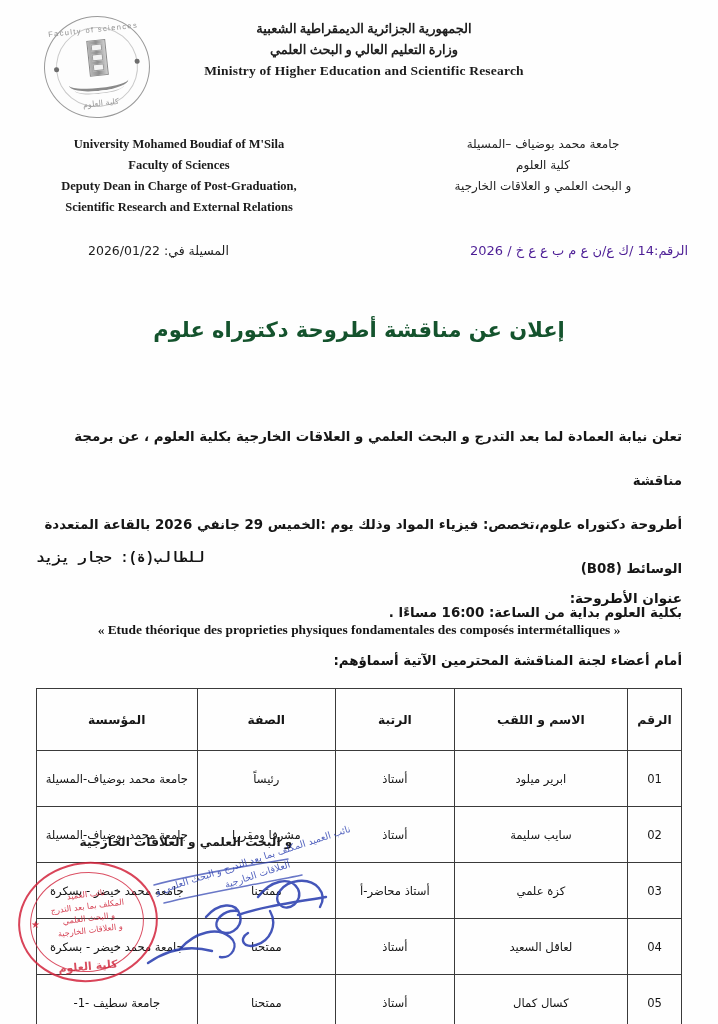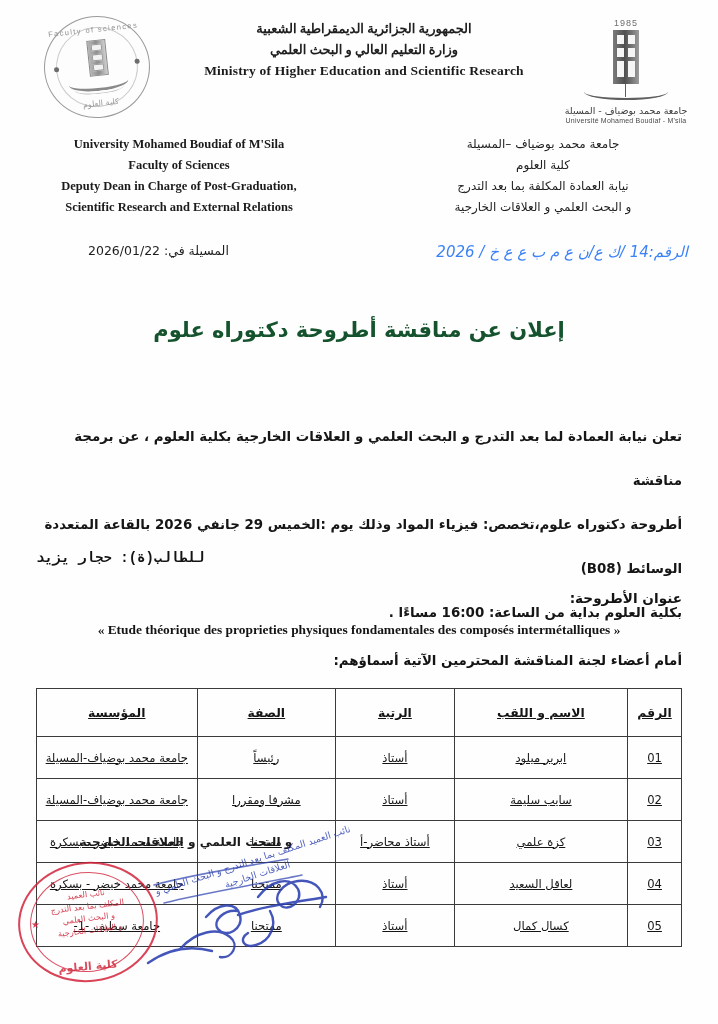--- a/index.html
+++ b/index.html
@@ -241,23 +241,22 @@
     left: 0;
     width: 718px;
     height: 22px;
   }
   .ref-no {
     position: absolute;
     right: 30px;
     top: 0;
     direction: rtl;
     font-family: "DejaVu Sans", sans-serif;
-    font-size: 15px;
-    color: #3b82f6;
-    font-style: italic;
+    font-size: 13px;
+    color: #4c1d95;
   }
   .ref-date {
     position: absolute;
     left: 88px;
     top: 0;
     direction: rtl;
     font-family: "DejaVu Sans", sans-serif;
     font-size: 12.5px;
     color: #1d1d1d;
   }
@@ -345,25 +344,24 @@
     top: 688px;
     left: 36px;
     width: 646px;
     border-collapse: collapse;
     direction: rtl;
     font-family: "DejaVu Sans", sans-serif;
   }
   .jury-table th, .jury-table td {
     border: 1px solid #3a3a3a;
     text-align: center;
-    padding: 12px 3px;
+    padding: 19px 3px;
     font-size: 11.6px;
     color: #151515;
     height: 17px;
-    text-decoration: underline;
   }
   .jury-table th {
     font-size: 12.4px;
     font-weight: 700;
     height: 23px;
   }
   .col-num  { width: 48px; }
   .col-name { width: 178px; }
   .col-rank { width: 118px; }
   .col-role { width: 140px; }
@@ -490,47 +488,32 @@
         <div class="seal-arc-bot">كلية العلوم</div>
       </div>
     </div>
 
     <div class="header-center">
       <div class="hc-ar">الجمهورية الجزائرية الديمقراطية الشعبية</div>
       <div class="hc-ar">وزارة التعليم العالي و البحث العلمي</div>
       <div class="hc-en">Ministry of Higher Education and Scientific Research</div>
     </div>
 
-    <div class="logo-right">
-      <div class="lr-year">1985</div>
-      <div class="lr-tower">
-        <i class="a"></i>
-          <i class="b"></i>
-          <i class="c"></i>
-        <i class="a r"></i>
-          <i class="b r"></i>
-          <i class="c r"></i>
-      </div>
-      <div class="lr-book"></div>
-      <div class="lr-ar">جامعة محمد بوضياف - المسيلة</div>
-      <div class="lr-fr">Université Mohamed Boudiaf - M'sila</div>
-    </div>
   </div>
 
   <div class="sub-left">
     <div>University Mohamed Boudiaf of  M'Sila</div>
     <div>Faculty  of  Sciences</div>
     <div>Deputy  Dean in Charge of  Post-Graduation,</div>
     <div>Scientific   Research  and  External  Relations</div>
   </div>
 
   <div class="sub-right">
     <div>جامعة محمد بوضياف –المسيلة</div>
     <div>كلية العلوم</div>
-    <div>نيابة العمادة المكلفة بما بعد التدرج</div>
     <div>و البحث العلمي و العلاقات الخارجية</div>
   </div>
 
   <div class="refline">
     <div class="ref-no">الرقم:14 /ك ع/ن ع م ب ع ع خ / 2026</div>
     <div class="ref-date">المسيلة في: 2026/01/22</div>
   </div>
 
   <div class="doc-title">إعلان عن مناقشة أطروحة دكتوراه علوم</div>
 

